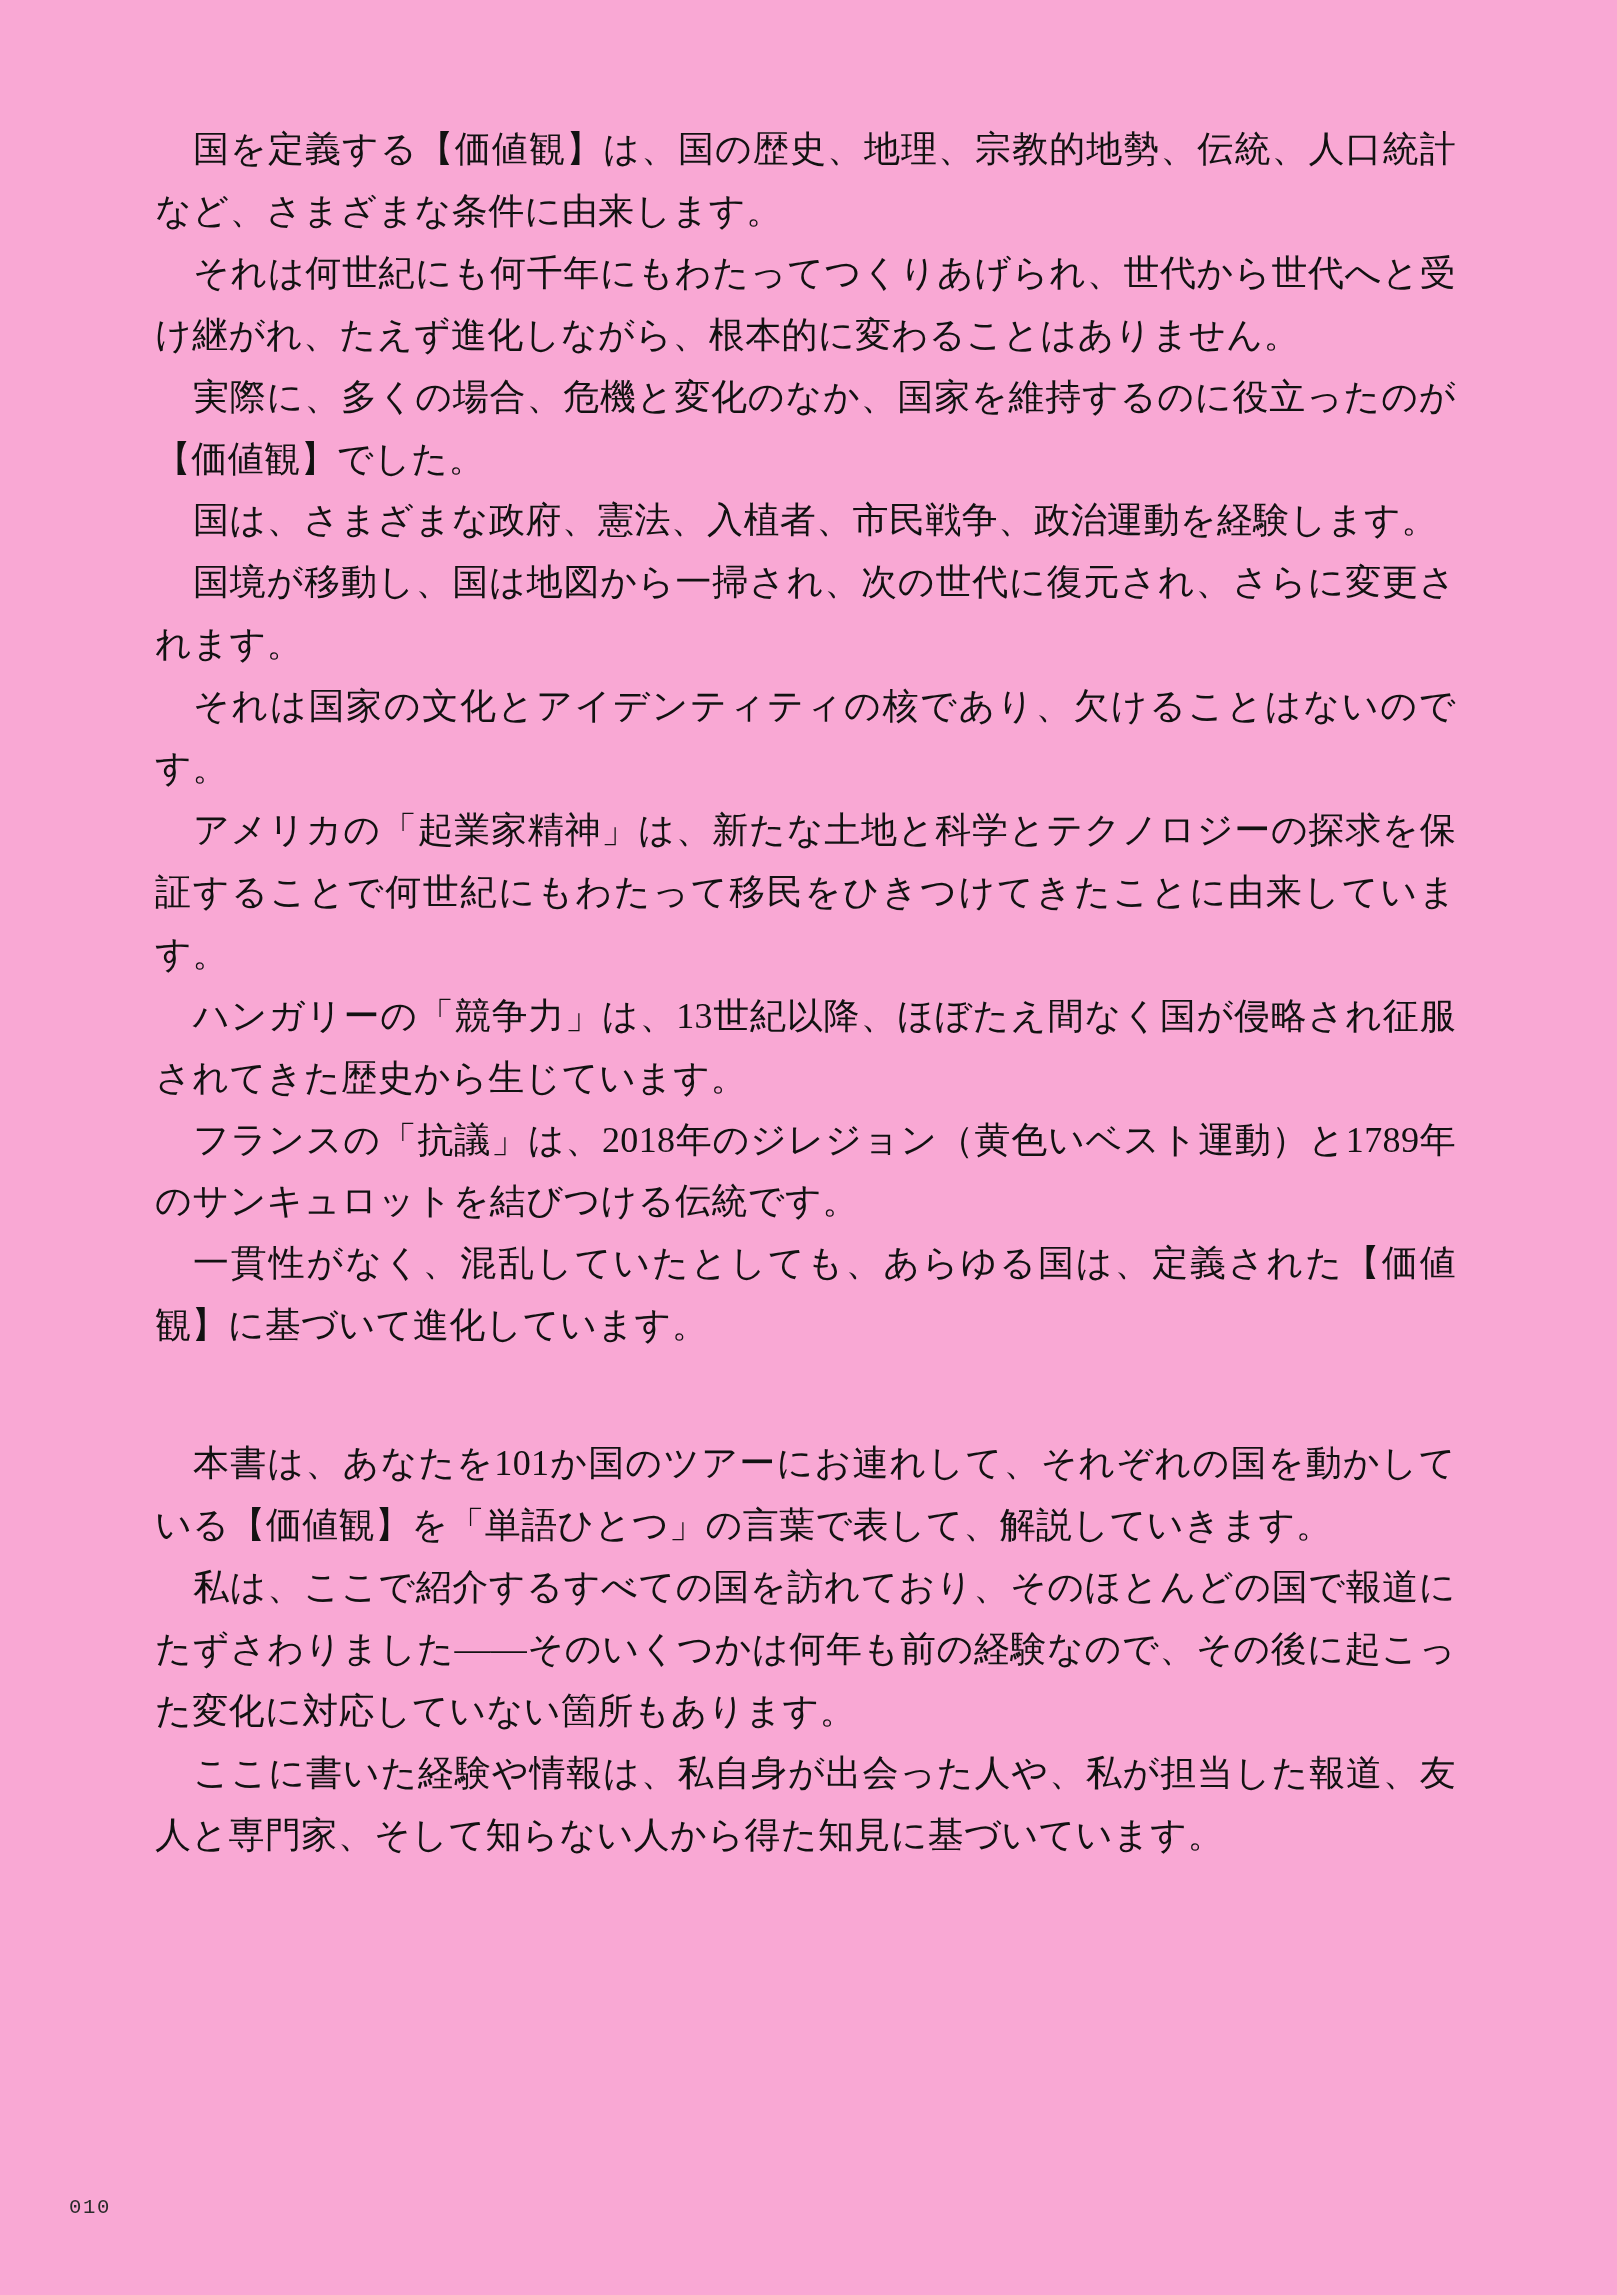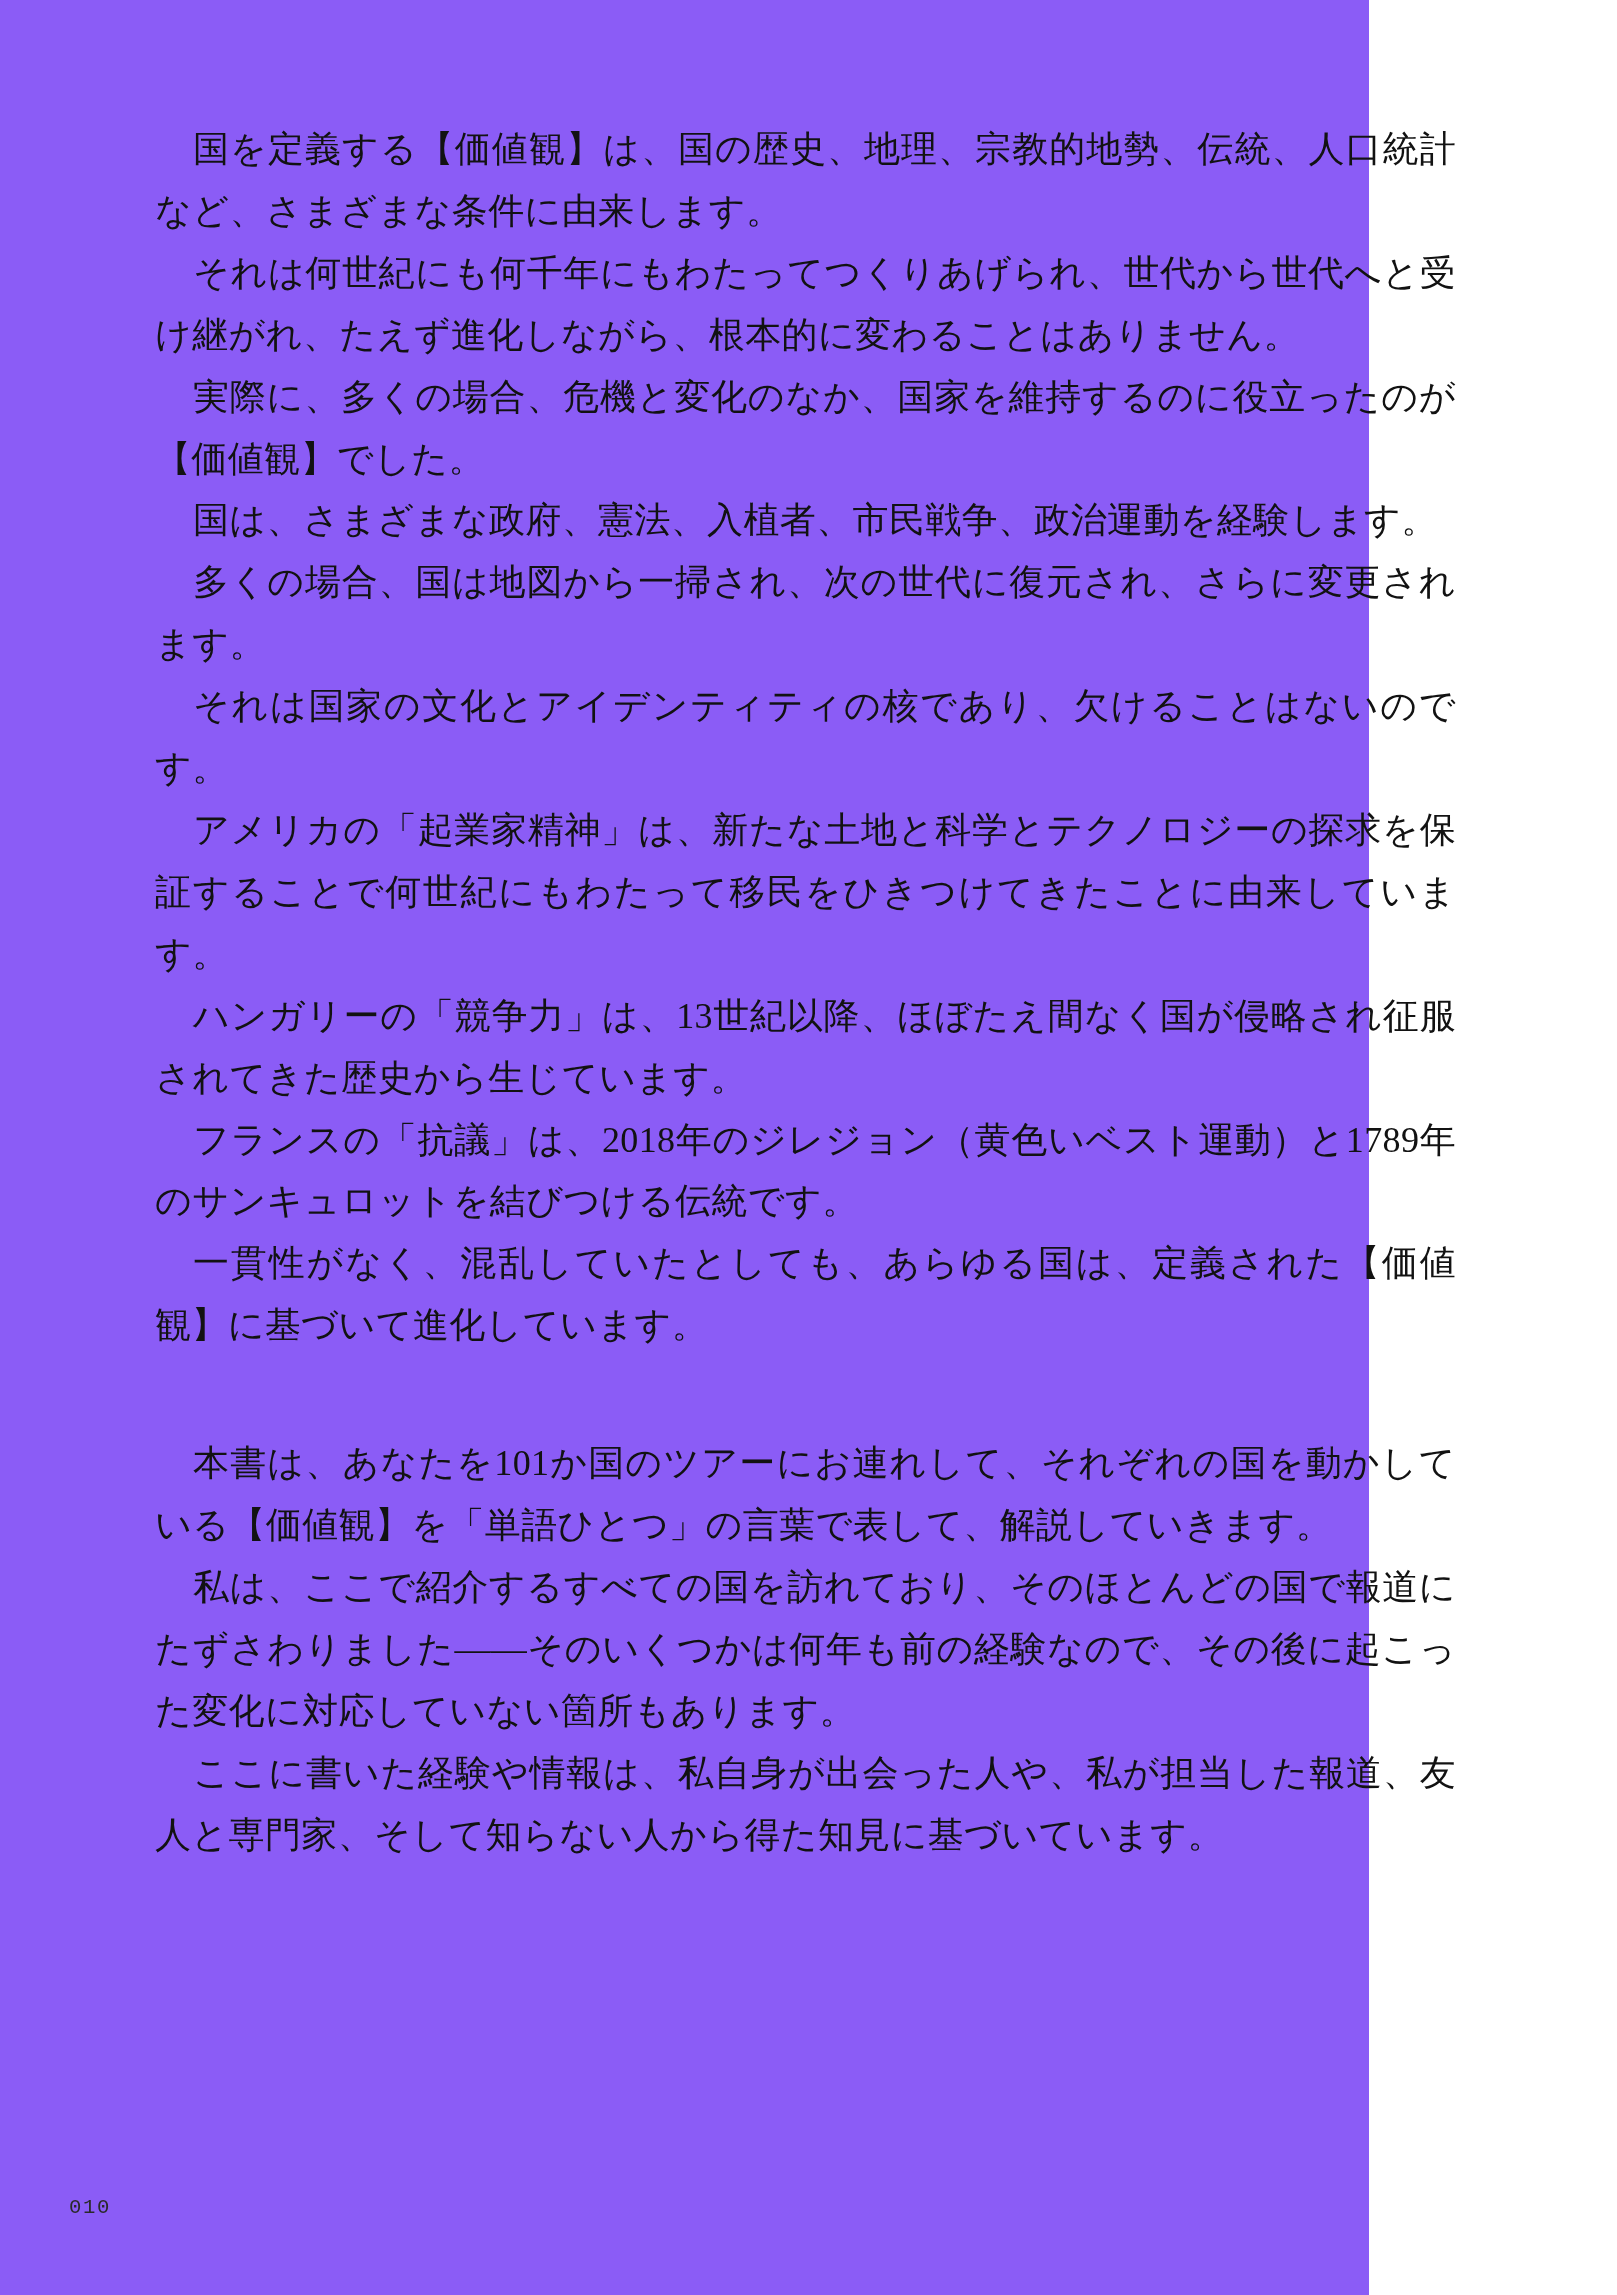--- a/index.html
+++ b/index.html
@@ -13,23 +13,23 @@
     position: relative;
     font-family: "Liberation Serif", "DejaVu Serif", serif;
     color: #111111;
     overflow: hidden;
   }
 
   .page {
     position: absolute;
     top: 0;
     left: 0;
-    width: 1369px;
+    width: 1617px;
     height: 2295px;
-    background: #8b5cf6;
+    background: #f9a8d4;
   }
 
   .text-column {
     position: absolute;
     left: 155px;
     top: 119px;
     width: 1301px;
   }
 
   .para {
@@ -63,21 +63,21 @@
 
 <div class="page">
 
   <div class="text-column">
 
     <div>
       <p class="para">国を定義する【価値観】は、国の歴史、地理、宗教的地勢、伝統、人口統計など、さまざまな条件に由来します。</p>
       <p class="para">それは何世紀にも何千年にもわたってつくりあげられ、世代から世代へと受け継がれ、たえず進化しながら、根本的に変わることはありません。</p>
       <p class="para">実際に、多くの場合、危機と変化のなか、国家を維持するのに役立ったのが【価値観】でした。</p>
       <p class="para">国は、さまざまな政府、憲法、入植者、市民戦争、政治運動を経験します。</p>
-      <p class="para">多くの場合、国は地図から一掃され、次の世代に復元され、さらに変更されます。</p>
+      <p class="para">国境が移動し、国は地図から一掃され、次の世代に復元され、さらに変更されます。</p>
       <p class="para">それは国家の文化とアイデンティティの核であり、欠けることはないのです。</p>
       <p class="para">アメリカの「起業家精神」は、新たな土地と科学とテクノロジーの探求を保証することで何世紀にもわたって移民をひきつけてきたことに由来しています。</p>
       <p class="para">ハンガリーの「競争力」は、13世紀以降、ほぼたえ間なく国が侵略され征服されてきた歴史から生じています。</p>
       <p class="para">フランスの「抗議」は、2018年のジレジョン（黄色いベスト運動）と1789年のサンキュロットを結びつける伝統です。</p>
       <p class="para">一貫性がなく、混乱していたとしても、あらゆる国は、定義された【価値観】に基づいて進化しています。</p>
     </div>
 
     <div class="block-gap"></div>
 
     <div>

